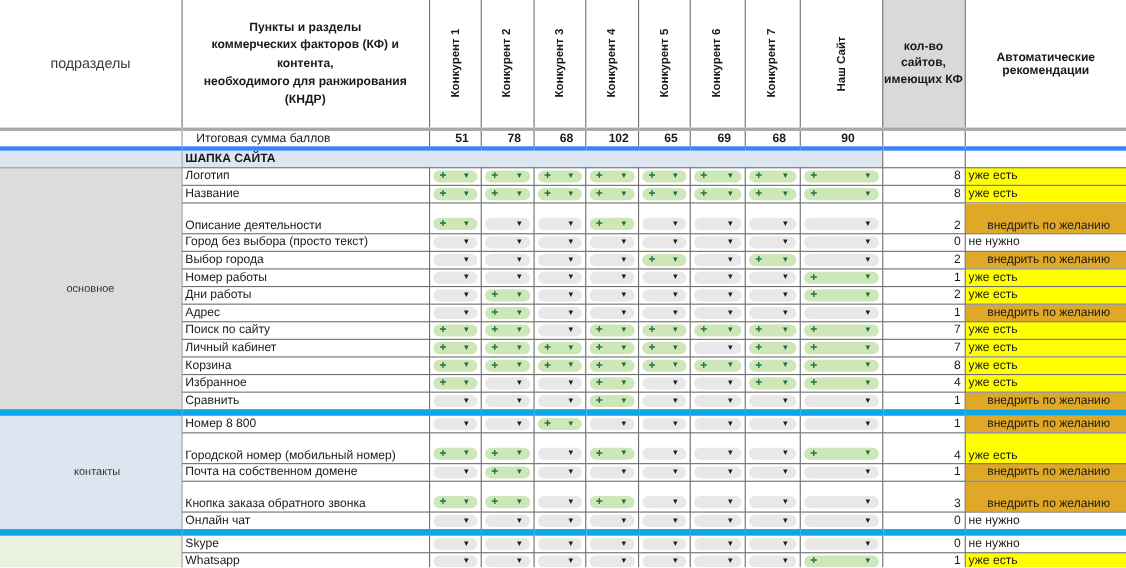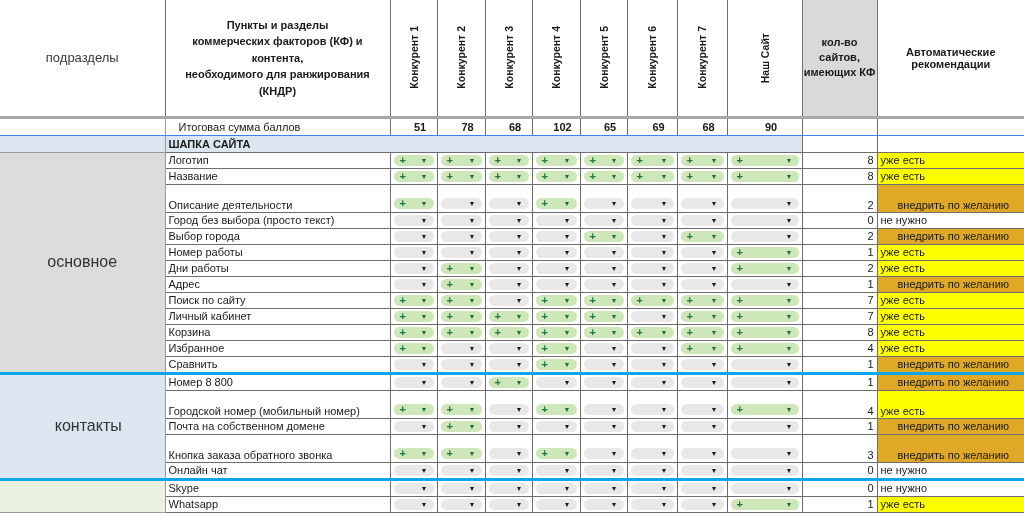--- a/index.html
+++ b/index.html
@@ -23,40 +23,40 @@
   td:last-child,th:last-child{border-right:none;margin-left:23px;}
   thead th{border-top:none;border-bottom:3px solid #a8a8a8;vertical-align:middle;background:#fff;}
   thead tr{height:117px;}
   .hdr-side{font-size:13px;font-weight:400;color:#3a3a3a;text-align:center;}
   .hdr-items{font-weight:700;white-space:pre-line;line-height:1.5;}
   .vert-wrap{display:flex;align-items:center;justify-content:center;height:100%;}
   .vert{writing-mode:vertical-rl;transform:rotate(180deg);font-weight:700;font-size:10.5px;white-space:nowrap;}
   .hdr-count{font-weight:700;text-align:center;background:var(--head-gray);white-space:pre-line;line-height:1.35;}
   .hdr-rec{font-weight:700;text-align:center;}
   tr.r-totals{height:18px;}
-  tr.r-totals td{border-bottom:1px solid #3b82f6;padding-left:13px;}
+  tr.r-totals td{border-bottom:4px solid #3b82f6;padding-left:13px;}
   tr.r-sect{height:17px;}
   tr.r-n{height:16px;}
   tr.r-tall{height:28px;}
   tr.r-tall td{vertical-align:bottom;padding-bottom:1px;}
   td.lbl{padding-left:3px;white-space:nowrap;background:#fff;}
   td.num{text-align:center;font-weight:600;background:#fff;}
   td.cell{background:#fff;padding:0;}
   td.count{text-align:right;padding-right:3px;background:#fff;}
   td.rec{padding-left:3px;white-space:nowrap;}
   td.rec.yellow{background:var(--yellow);}
   td.rec.orange{background:var(--orange);padding-left:20px;}
   td.rec.plain{background:#fff;}
   td.sect-label{background:var(--blue);font-weight:700;padding-left:3px;}
-  td.side{text-align:center;font-size:16px;color:#333;border-color:#9a9a9a;}
+  td.side{text-align:center;font-size:10px;color:#333;border-color:#9a9a9a;}
   td.side.gray{background:var(--side-gray);}
   td.side.blue-s{background:var(--blue);padding-left:12px;}
   td.side.green-s{background:var(--side-green);}
   td.side.white-s{background:#fff;}
-  tr.sect-top td{border-top:3px solid #0ea5e9;}
+  tr.sect-top td{border-top:6px solid #0ea5e9;}
   .pill{height:11px;border-radius:7px;margin:2px 3px;display:flex;align-items:center;padding:0 6px;}
   .pill.green{background:var(--pill-green);justify-content:space-between;}
   .pill.gray{background:var(--pill-gray);justify-content:flex-end;}
   .plus{color:var(--plus-green);font-weight:700;font-size:11px;line-height:1;}
   .arrow{font-size:7px;line-height:1;}
   .pill.green .arrow{color:#1f6b3e;}
   .pill.gray .arrow{color:#1c1c1c;}
   tr.r-tall .pill{margin-bottom:2px;}
 </style>
 </head>

